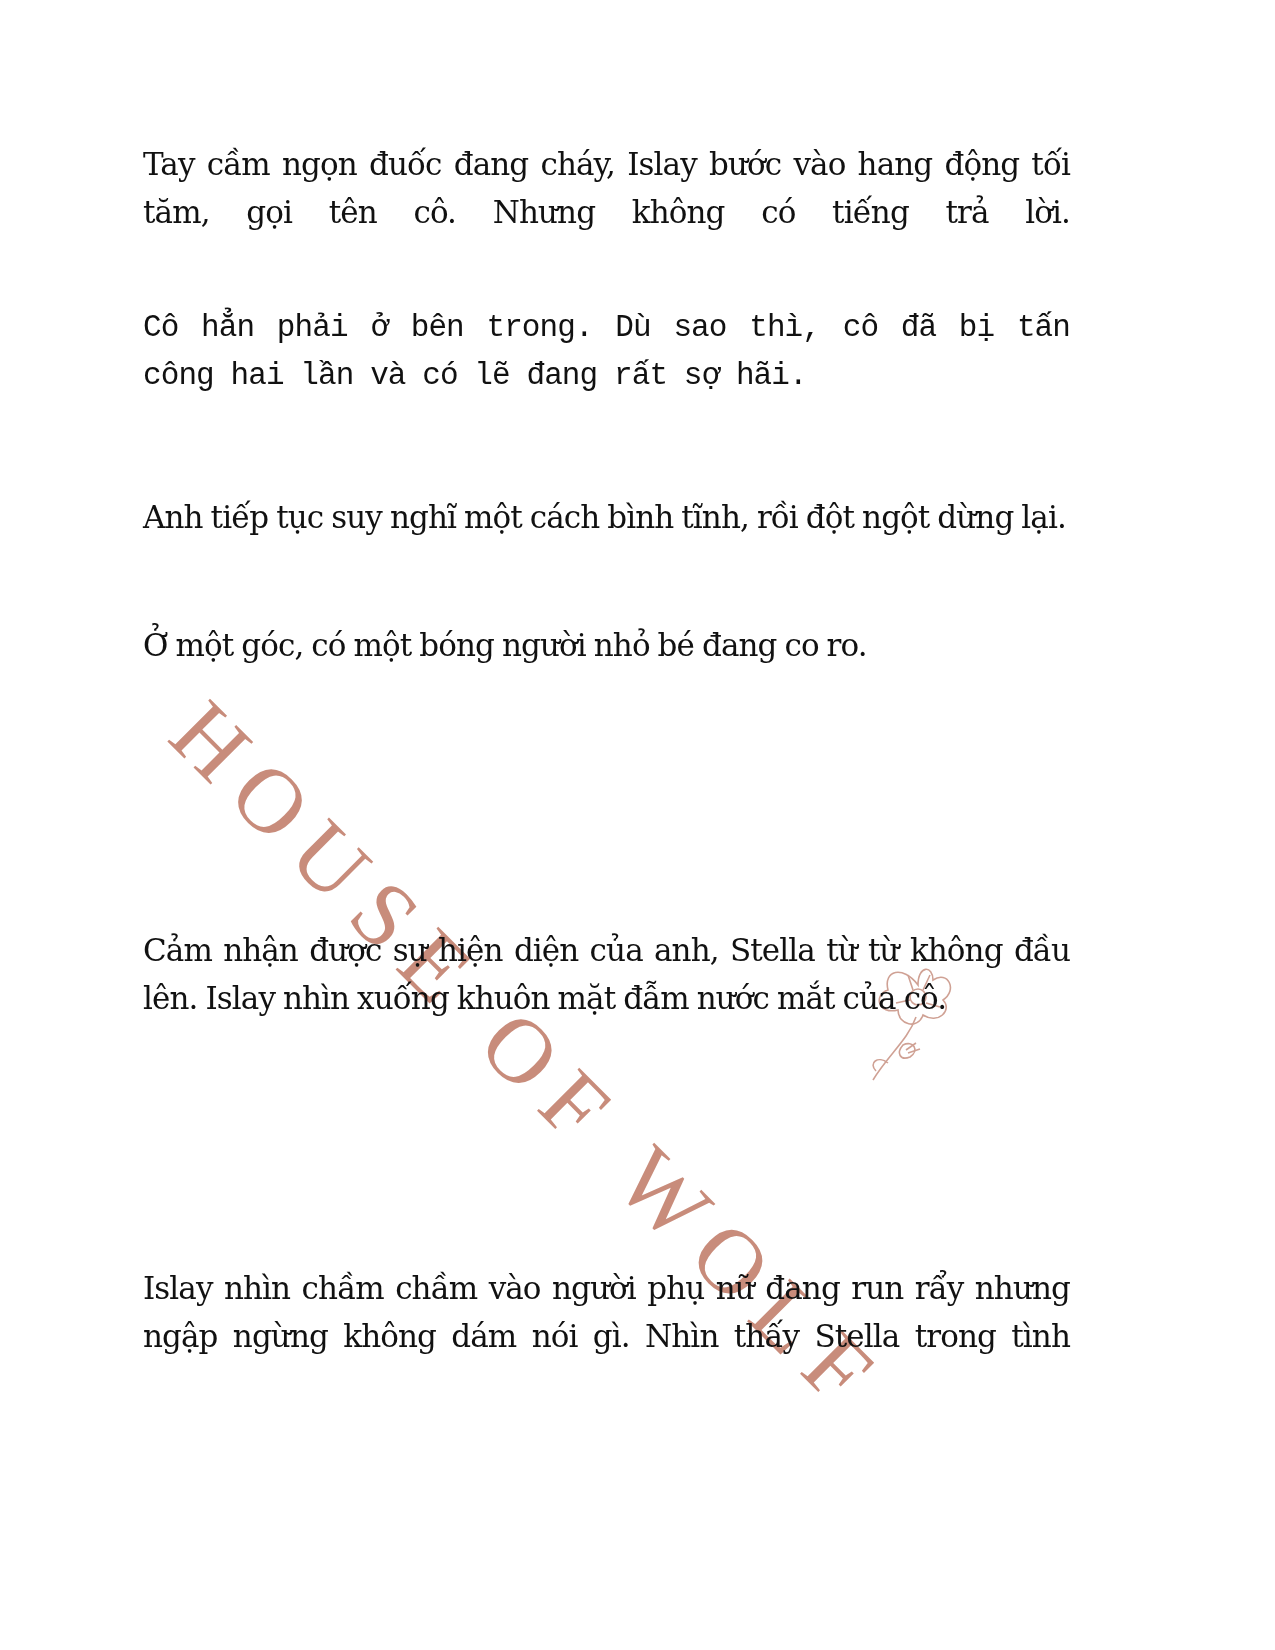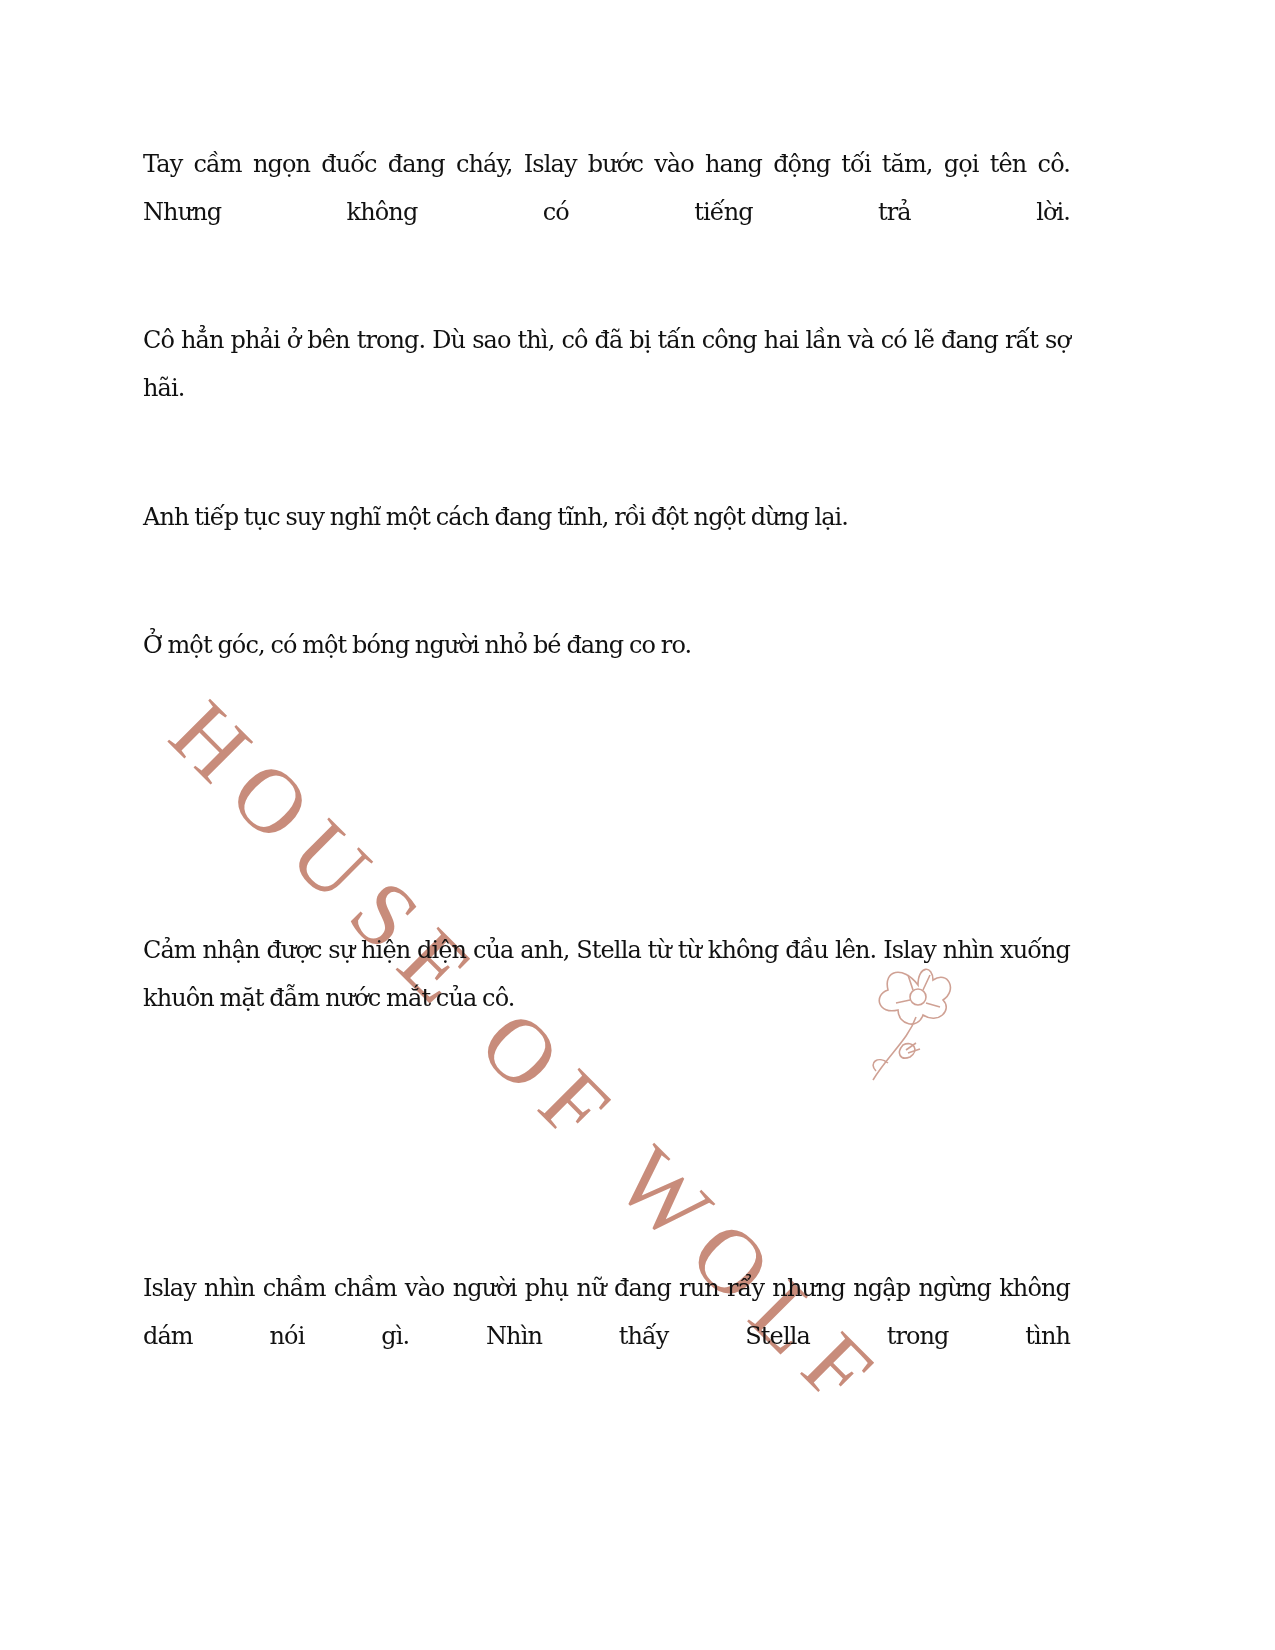--- a/index.html
+++ b/index.html
@@ -3,21 +3,21 @@
 <meta charset="utf-8">
 <style>
   html, body { margin: 0; padding: 0; background: #ffffff; }
   body { width: 1275px; height: 1650px; position: relative; overflow: hidden; }
   .page { position: absolute; left: 0; top: 0; width: 1275px; height: 1650px; background: #fff; }
   .para {
     position: absolute;
     left: 143px;
     width: 927px;
     font-family: "DejaVu Serif", serif;
-    font-size: 24px;
+    font-size: 31px;
     line-height: 48px;
     color: #111;
     text-align: justify;
     letter-spacing: -0.9px;
     word-spacing: -1px;
     margin: 0;
     z-index: 2;
   }
   .para.last-line-justify { text-align-last: justify; }
   .watermark {
@@ -55,19 +55,19 @@
       <circle cx="60" cy="52" r="8"></circle>
       <path d="M55 45 L50 30 M65 45 L72 30 M52 55 L38 58 M68 58 L82 62"></path>
       <path d="M58 72 C50 95, 30 110, 15 135"></path>
       <path d="M45 100 C55 95, 62 105, 52 112 C42 116, 38 108, 45 100 Z"></path>
       <path d="M30 118 C20 110, 10 118, 18 126"></path>
       <path d="M48 105 L58 98 M50 108 L62 104"></path>
     </g>
   </svg>
 
   <p class="para last-line-justify" style="top:140px;">Tay cầm ngọn đuốc đang cháy, Islay bước vào hang động tối tăm, gọi tên cô. Nhưng không có tiếng trả lời.</p>
-  <p class="para" style="top:316px;">Cô hẳn phải ở bên trong. Dù sao thì, cô đã bị tấn công hai lần và có lẽ đang rất sợ hãi.</p>
-  <p class="para" style="top:493px;">Anh tiếp tục suy nghĩ một cách đang tĩnh, rồi đột ngột dừng lại.</p>
+  <p class="para" style="top:304px;font-family:Liberation Mono, monospace;">Cô hẳn phải ở bên trong. Dù sao thì, cô đã bị tấn công hai lần và có lẽ đang rất sợ hãi.</p>
+  <p class="para" style="top:493px;">Anh tiếp tục suy nghĩ một cách bình tĩnh, rồi đột ngột dừng lại.</p>
   <p class="para" style="top:621px;">Ở một góc, có một bóng người nhỏ bé đang co ro.</p>
   <p class="para" style="top:926px;">Cảm nhận được sự hiện diện của anh, Stella từ từ không đầu lên. Islay nhìn xuống khuôn mặt đẫm nước mắt của cô.</p>
   <p class="para last-line-justify" style="top:1264px;">Islay nhìn chầm chầm vào người phụ nữ đang run rẩy nhưng ngập ngừng không dám nói gì. Nhìn thấy Stella trong tình</p>
 
 </div>
 
 </body></html>

